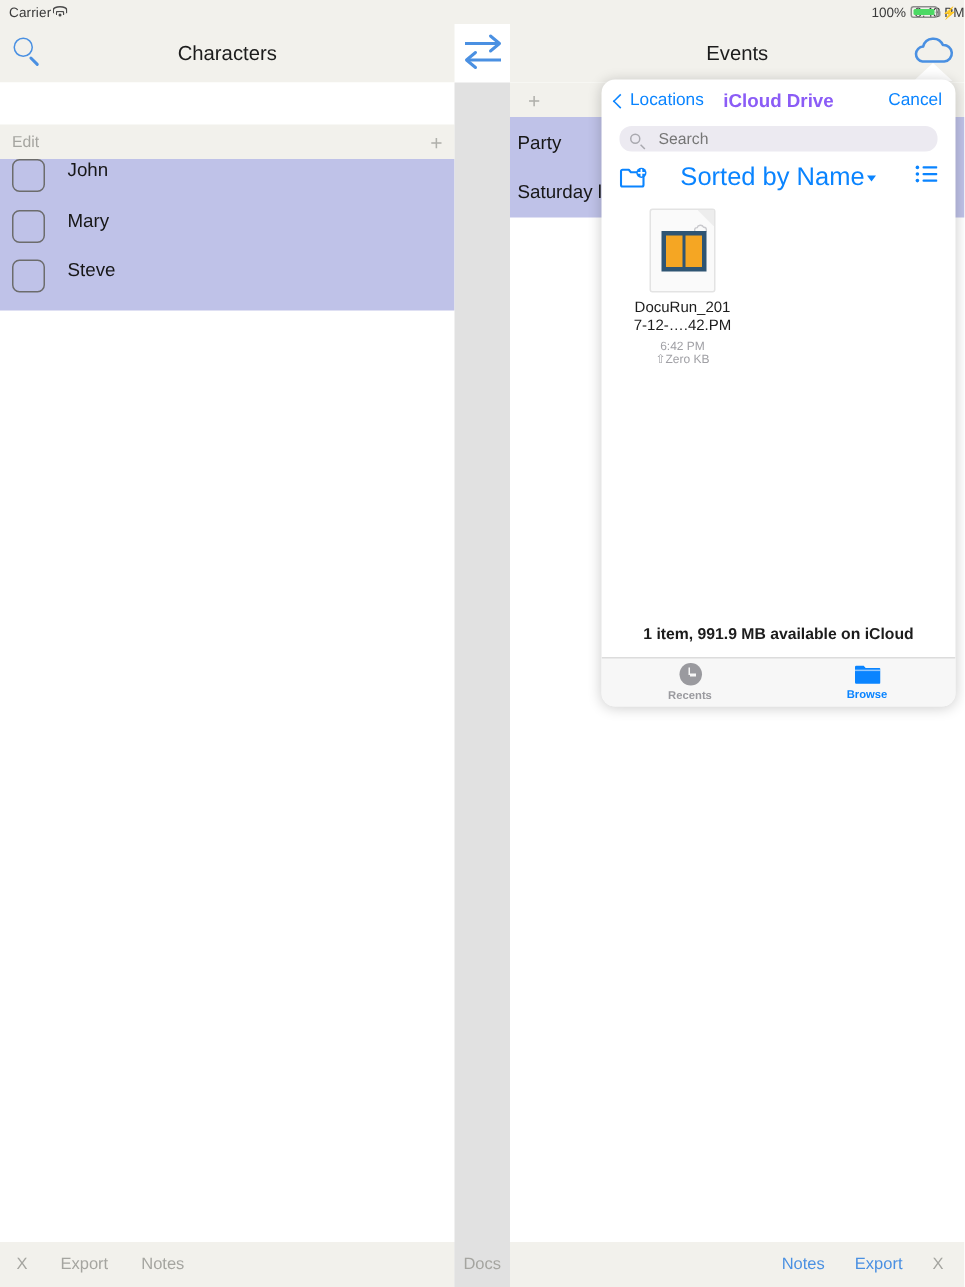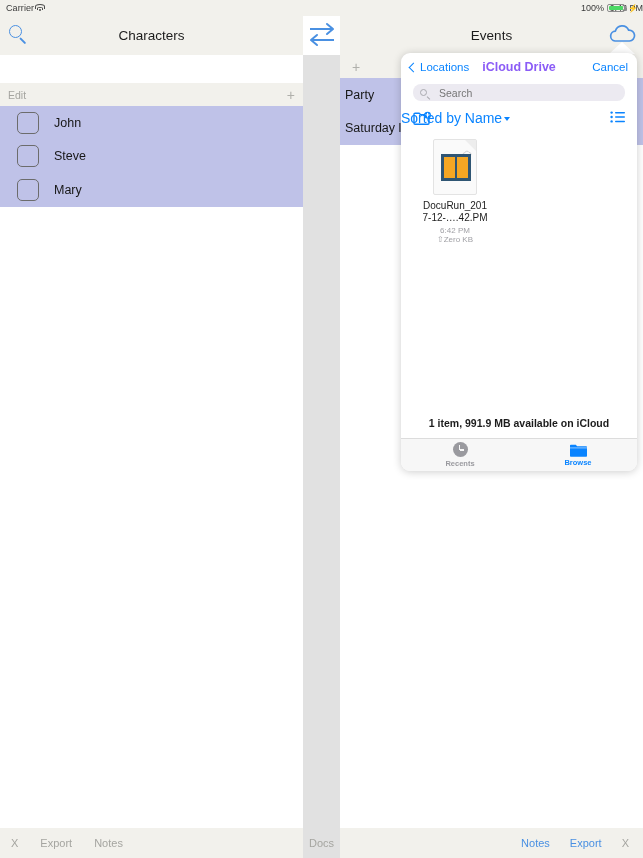--- a/index.html
+++ b/index.html
@@ -56,21 +56,21 @@
 
   
   .panel-left { position:absolute; left:0; top:55px; width:303px; bottom:0; background:#fff; }
   .edit-bar {
     height:23px; background:#f2f1ec; display:flex; align-items:center;
     justify-content:space-between; padding:0 8px; font-size:10.5px; color:#a5a5a0;margin-top:28px;
   }
   .plus-btn { font-size:14px; color:#b0b0ab; line-height:1; cursor:pointer; }
   .list-rows { background:#bfc2e8; }
   .row {
-    height:33.5px; display:flex; align-items:center; padding-left:17px;
+    height:33.5px; display:flex; padding-left:8px;
     font-size:12.5px; color:#171717;
   }
   .chk {
     width:22px; height:22px; border:1.1px solid #6c6c6c;
     border-radius:5px; background:transparent; margin-right:15px; flex:none;
   }
 
   
   .divider { position:absolute; left:303px; top:55px; width:37px; bottom:0; background:#e1e1e1; }
 
@@ -127,22 +127,22 @@
     display:flex; align-items:center; padding:0 7px; gap:12px;
   }
   .mini-mag { width:7px; height:7px; border:1.2px solid #a9a9af; border-radius:50%; position:relative; flex:none;}
   .mini-mag::after{content:""; position:absolute; left:6px; top:6px; width:3.5px; height:1.2px;
      background:#a9a9af; transform:rotate(45deg); transform-origin:left center;}
   .pop-search input { border:none; background:transparent; outline:none;
      font-family:"Liberation Sans", sans-serif; font-size:10.5px; color:#9a9aa0; width:100%; }
 
   .pop-tools { height:24px; display:flex; align-items:center; padding:0 12px; position:relative; }
   .newfolder { width:19px; height:15px; position:relative; cursor:pointer; }
-  .sortby { position:absolute; left:0; right:0; text-align:left; color:#0a84ff;
-     font-size:14px; cursor:pointer; }
+  .sortby { position:absolute; left:0; right:0; text-align:center; color:#0a84ff;
+     font-size:17px; cursor:pointer; }
   .sortcaret { display:inline-block; width:0; height:0; border-left:3.5px solid transparent;
      border-right:3.5px solid transparent; border-top:4.5px solid #0a84ff;
      vertical-align:middle; margin-left:2px; }
   .listview { margin-left:auto; width:15px; position:relative; z-index:2; cursor:pointer; }
 
   .pop-body { flex:1; position:relative; overflow:hidden; }
   .file-item { position:absolute; left:20px; top:9px; width:68px; text-align:center; cursor:pointer; }
   .file-icon { width:44px; height:56px; margin:0 auto 5px; position:relative;
      background:#fafafa; border:1px solid #e3e3e3; border-radius:2px; }
   .file-fold { position:absolute; right:0; top:0; width:11px; height:11px;
@@ -225,25 +225,25 @@
       <span>Edit</span>
       <span class="plus-btn">+</span>
     </div>
     <div class="list-rows">
       <div class="row">
         <span class="chk"></span>
         <span>John</span>
       </div>
       <div class="row">
         <span class="chk"></span>
-        <span>Steve</span>
+        <span>Mary</span>
       </div>
       <div class="row">
         <span class="chk"></span>
-        <span>Mary</span>
+        <span>Steve</span>
       </div>
     </div>
   </div>
 
   <div class="divider"></div>
 
   <div class="panel-right">
     <div class="edit-bar-r">
       <span class="plus-btn">+</span>
     </div>

